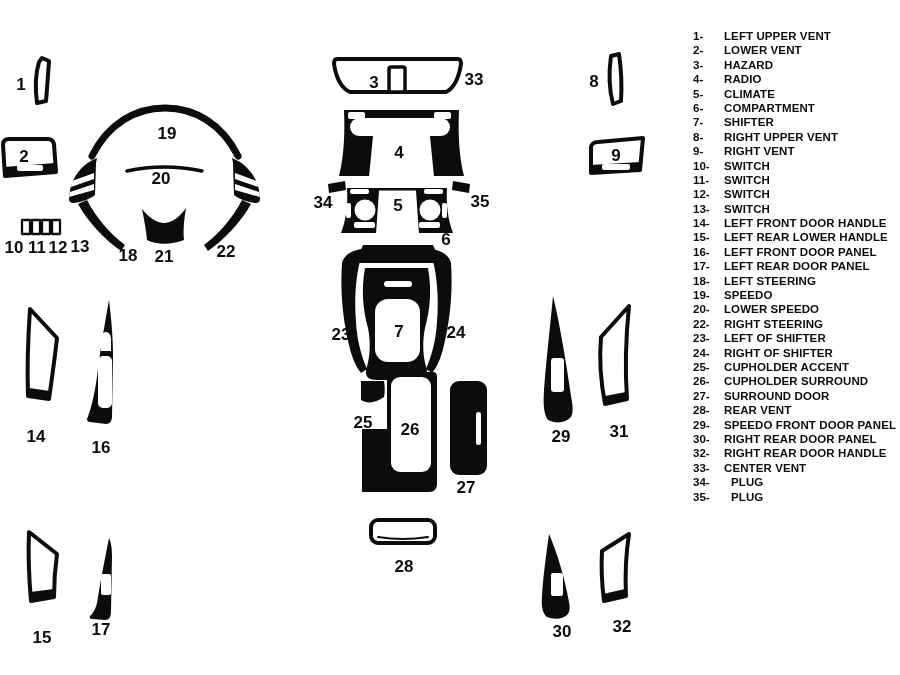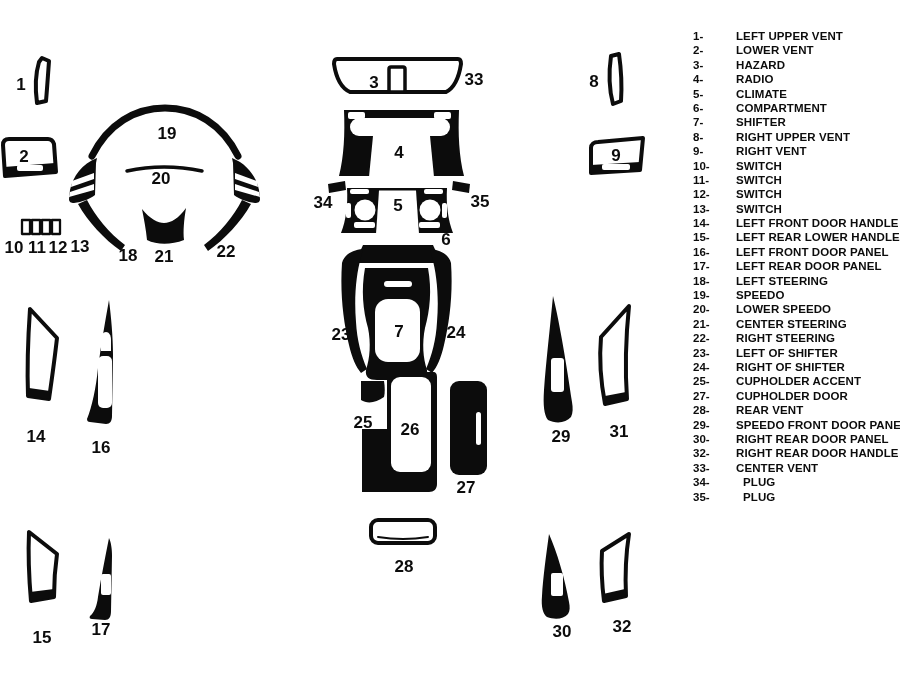--- a/index.html
+++ b/index.html
@@ -10,21 +10,21 @@
   .wht{fill:#ffffff;stroke:none;}
   .out{fill:#ffffff;stroke:#0c0c0c;stroke-width:4;stroke-linejoin:round;}
   .out-thin{fill:#ffffff;stroke:#0c0c0c;stroke-width:2.3;stroke-linejoin:round;}
   .arc{fill:none;stroke:#0c0c0c;stroke-linecap:round;}
   .plabel{font-family:"Liberation Sans",sans-serif;font-weight:bold;font-size:17px;
           fill:#0c0c0c;text-anchor:middle;}
   #legend{position:absolute;left:693px;top:30px;}
   .legend-row{display:flex;align-items:baseline;height:14.4px;
               font-weight:bold;font-size:11.5px;color:#0c0c0c;white-space:nowrap;}
   .lnum{width:31px;flex:0 0 31px;}
-  .llabel{letter-spacing:.1px;margin-left:12px;}
+  .llabel{letter-spacing:.1px;}
 </style>
 </head>
 <body>
 
 <div id="stage">
 
 <svg width="900" height="675" viewBox="0 0 900 675">
 
   <g>
     <path class="out" d="M42,58 L49,61 C48,75 47,90 46,101 L37,103 C35,88 36,72 39,62 Z"></path>
@@ -302,42 +302,42 @@
       </div>
       <div class="legend-row">
         <span class="lnum">19-</span>
         <span class="llabel">SPEEDO</span>
       </div>
       <div class="legend-row">
         <span class="lnum">20-</span>
         <span class="llabel">LOWER SPEEDO</span>
       </div>
       <div class="legend-row">
-        <span class="lnum">21-</span>
-        <span class="llabel">CENTER STEERING</span>
-      </div>
-      <div class="legend-row">
         <span class="lnum">22-</span>
         <span class="llabel">RIGHT STEERING</span>
       </div>
       <div class="legend-row">
         <span class="lnum">23-</span>
         <span class="llabel">LEFT OF SHIFTER</span>
       </div>
       <div class="legend-row">
         <span class="lnum">24-</span>
         <span class="llabel">RIGHT OF SHIFTER</span>
       </div>
       <div class="legend-row">
         <span class="lnum">25-</span>
         <span class="llabel">CUPHOLDER ACCENT</span>
       </div>
       <div class="legend-row">
+        <span class="lnum">26-</span>
+        <span class="llabel">CUPHOLDER SURROUND</span>
+      </div>
+      <div class="legend-row">
         <span class="lnum">27-</span>
-        <span class="llabel">CUPHOLDER DOOR</span>
+        <span class="llabel">SURROUND DOOR</span>
       </div>
       <div class="legend-row">
         <span class="lnum">28-</span>
         <span class="llabel">REAR VENT</span>
       </div>
       <div class="legend-row">
         <span class="lnum">29-</span>
         <span class="llabel">SPEEDO FRONT DOOR PANEL</span>
       </div>
       <div class="legend-row">

